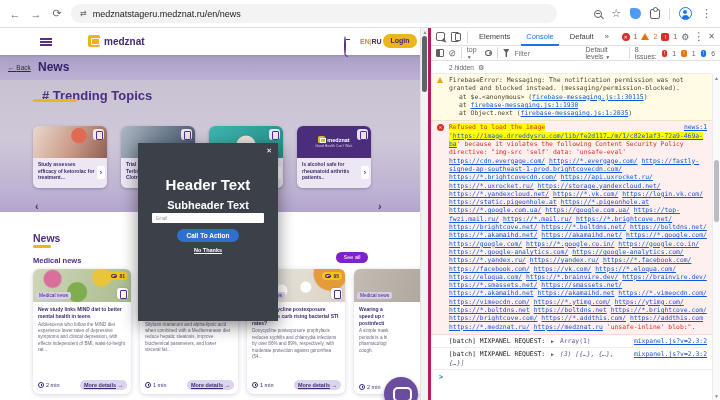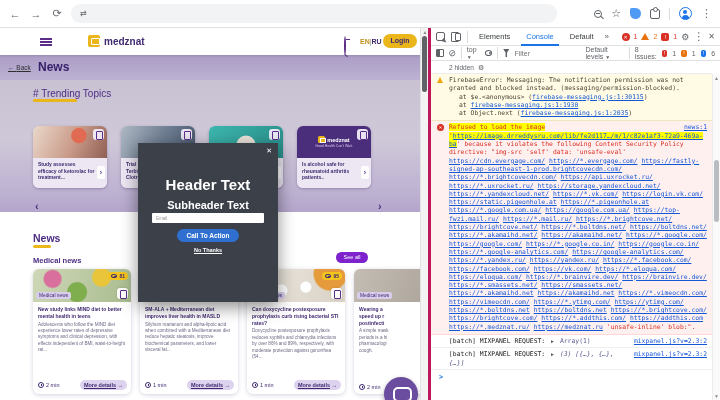--- a/index.html
+++ b/index.html
@@ -38,21 +38,21 @@
   .srch .mag::before,.srch .mag::after{background:#5b2d86}
   .lang{position:absolute;left:360px;top:10px;font-size:7px;font-weight:bold}
   .lang .en{color:#bf8f1a}.lang .sep{color:#8a8a8a;font-weight:normal}.lang .ru{color:#3f2a70}
   .login{position:absolute;left:383px;top:6px;width:34px;height:14px;background:#eab61c;border-radius:8px;color:#3f2a70;font-size:7px;font-weight:bold;text-align:center;line-height:14px;cursor:pointer}
 
   .hero{position:absolute;left:0;top:27px;width:420px;height:25px;background:linear-gradient(180deg,#ab9dc6,#bdb1d3)}
   .backlink{position:absolute;left:8px;top:9px;font-size:6.5px;color:#2f2f2f;text-decoration:underline;cursor:pointer}
   .hero-title{position:absolute;left:38px;top:5px;font-size:12px;font-weight:bold;color:#36216b}
 
   .trend{position:absolute;left:0;top:52px;width:420px;height:132px;background:linear-gradient(180deg,#c9c2d3 0%,#cfc8d8 45%,#beb2d2 85%,#b3a5cc 100%)}
-  .trend-head{position:absolute;left:33px;top:8px;font-size:10px;font-weight:normal;color:#4b2d83}
+  .trend-head{position:absolute;left:42px;top:8px;font-size:13px;font-weight:bold;color:#4b2d83}
   .trend-underline{position:absolute;left:33px;top:19px;width:44px;height:2.5px;background:#eab61c;border-radius:2px}
   .tcard{position:absolute;top:46px;width:74px;height:62px;border-radius:6px;overflow:hidden;box-shadow:0 1px 3px rgba(50,30,90,.3);cursor:pointer;background:#ece7f3}
   .tcard .timg{height:32px;position:relative}
   .t1 .timg{background:radial-gradient(circle at 62% 30%,#e06a52 0 14%,rgba(224,106,82,0) 16%),linear-gradient(115deg,#ead8cb,#c99a88 55%,#8f5f54)}
   .t2 .timg{background:linear-gradient(115deg,#aeb8c4,#6d7c90 55%,#45536a)}
   .t3 .timg{background:radial-gradient(circle at 50% 60%,#e9e2da 0 22%,rgba(233,226,218,0) 24%),linear-gradient(115deg,#3cb6ae,#2a8f8a)}
   .t4 .timg{background:#4a2e7c;display:flex;flex-direction:column;align-items:center;justify-content:center}
   .minilogo{display:flex;align-items:center;gap:2px}
   .minimark{width:7px;height:7px;background:#eab61c;border-radius:1.5px;position:relative}
   .minimark::after{content:"";position:absolute;left:1.5px;top:2px;width:4px;height:2.6px;border:0.9px solid #fff}
@@ -85,21 +85,21 @@
   .ntitle{padding:4px 5px 2px;font-size:5px;font-weight:bold;color:#3f2a70;line-height:1.35}
   .nbody{padding:0 5px;font-size:4.6px;color:#6f6a85;line-height:1.4}
   .pre{white-space:pre-line}
   .nfoot{position:absolute;left:5px;right:4px;bottom:4px;display:flex;justify-content:space-between;align-items:center}
   .ntime{font-size:5.5px;color:#3f2a70;display:flex;align-items:center;gap:2px}
   .clock{display:inline-block;width:6px;height:6px;border:1px solid #3f2a70;border-radius:50%;position:relative}
   .clock::after{content:"";position:absolute;left:2px;top:1px;width:1px;height:2.2px;background:#3f2a70}
   .nmore{background:#ddd3ee;border-radius:6px;padding:2px 4px;font-size:5.5px;font-weight:bold;color:#3f2a70}
   .nmore u{text-decoration:underline}
 
-  .modal{position:absolute;left:138px;top:115px;width:140px;height:159px;background:#3b4049;box-shadow:0 5px 16px rgba(0,0,0,.45);z-index:30}
+  .modal{position:absolute;left:138px;top:115px;width:140px;height:178px;background:#3b4049;box-shadow:0 5px 16px rgba(0,0,0,.45);z-index:30}
   .mclose{position:absolute;right:6px;top:4px;color:#fff;font-size:7px;cursor:pointer}
   .mhead{position:absolute;left:0;right:0;top:33px;text-align:center;color:#fff;font-size:15px;font-weight:bold}
   .msub{position:absolute;left:0;right:0;top:56px;text-align:center;color:#fff;font-size:11px;font-weight:bold}
   .memail{position:absolute;left:14px;top:70px;width:112px;height:10px;background:#fff;border:none;border-radius:1px;font-size:4.5px;padding:0 4px;font-family:"Liberation Sans",sans-serif}
   .memail::placeholder{color:#999}
   .mcta{position:absolute;left:39px;top:86px;width:62px;height:13px;background:#2e6fd0;border-radius:7px;color:#fff;font-size:6.5px;font-weight:bold;text-align:center;line-height:13px;cursor:pointer}
   .mthanks{position:absolute;left:0;right:0;top:104px;text-align:center;color:#fff;font-size:5.5px;font-weight:bold;text-decoration:underline;cursor:pointer}
 
   .chat{position:absolute;left:384px;top:349px;width:34px;height:34px;border-radius:50%;background:#6a4d9e;z-index:20;cursor:pointer;box-shadow:0 2px 5px rgba(0,0,0,.3)}
   .chat::after{content:"";position:absolute;left:9px;top:10px;width:15px;height:11px;border:2px solid #fff;border-radius:5px}
@@ -164,20 +164,21 @@
 <body>
 
 <div id="root">
 
   <div class="chrome">
     <span class="navbtn">←</span>
     <span class="navbtn">→</span>
     <span class="navbtn">⟳</span>
     <div class="urlpill">
       <span class="siteinfo">⇄</span>
+      <span class="urltext">medznatstageru.medznat.ru/en/news</span>
     </div>
     <div class="chrome-right">
       <span class="mag"></span>
       <span class="star">☆</span>
       <span class="bluext"></span>
       <span class="puzzle"></span>
       <span class="vsep"></span>
       <span class="avatar"></span>
       <span class="dots">⋮</span>
     </div>

